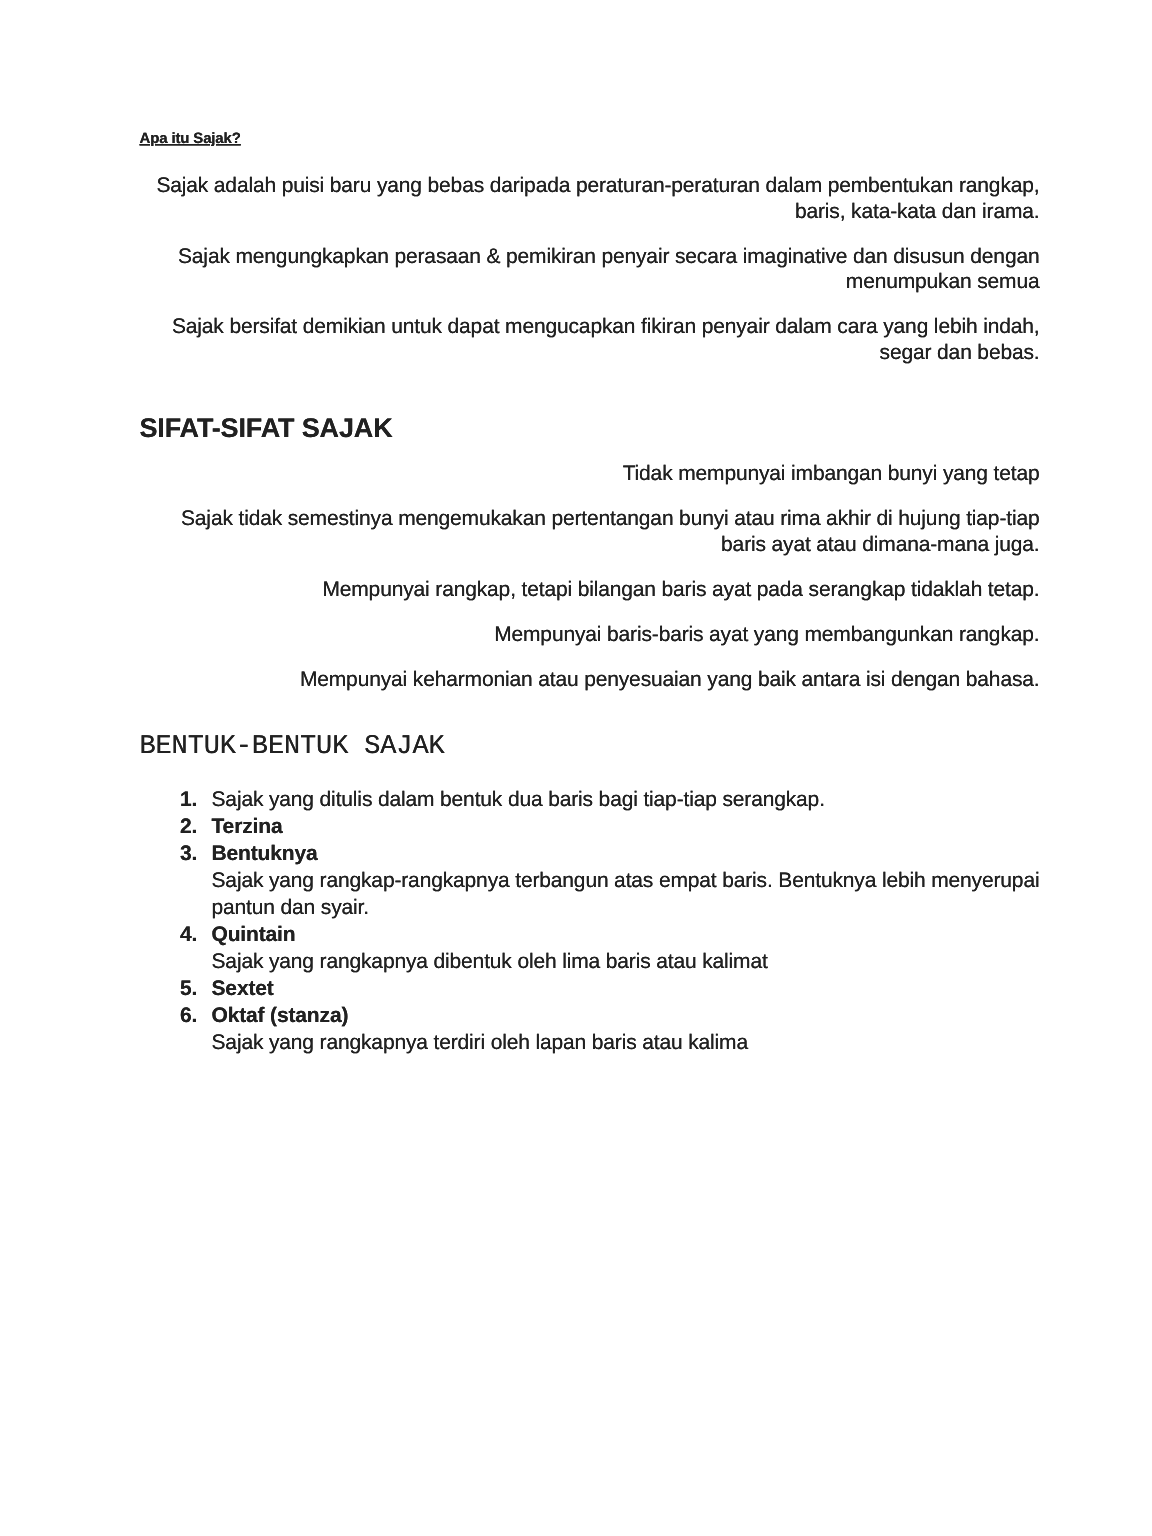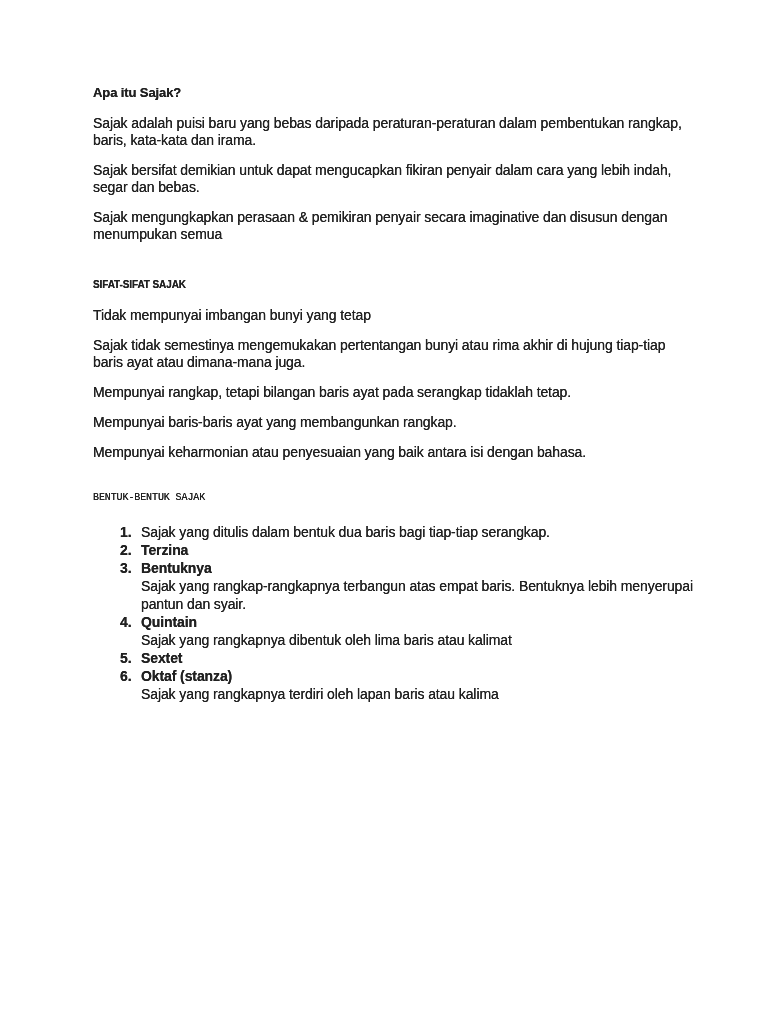--- a/index.html
+++ b/index.html
@@ -20,39 +20,41 @@
     position: absolute;
     top: 84px;
     left: 93px;
     width: 600px;
     font-size: 14px;
     letter-spacing: -0.1px;
     text-shadow: 0 0 0.3px currentColor; 
   }
   .doc-heading {
     font-weight: bold;
-    font-size: 13px;
+    font-size: 10px;
     line-height: 18px;
     margin: 0 0 13px 0;
+    text-decoration: underline;
   }
   .section-heading {
     font-weight: bold;
-    font-size: 10px;
+    font-size: 18px;
     line-height: 18px;
     margin: 33px 0 13px 0;
   }
   .section-heading.regular {
     font-weight: normal;
     margin-top: 28px;
     margin-bottom: 16px;
     font-family: Liberation Mono, monospace;
   }
   .para {
     margin: 0 0 13px 0;
     line-height: 17px;
+    text-align: right;
   }
   .bentuk-list {
     margin: 0;
     padding: 0;
     list-style: none;
   }
   .bentuk-item {
     position: relative;
     padding-left: 48px;
     line-height: 18px;
@@ -71,22 +73,22 @@
   }
 </style>
 </head>
 <body>
 
 <div class="page">
   <div class="content">
 
     <div class="doc-heading">Apa itu Sajak?</div>
     <p class="para">Sajak adalah puisi baru yang bebas daripada peraturan-peraturan dalam pembentukan rangkap, baris, kata-kata dan irama.</p>
+    <p class="para">Sajak mengungkapkan perasaan &amp; pemikiran penyair secara imaginative dan disusun dengan menumpukan semua</p>
     <p class="para">Sajak bersifat demikian untuk dapat mengucapkan fikiran penyair dalam cara yang lebih indah, segar dan bebas.</p>
-    <p class="para">Sajak mengungkapkan perasaan &amp; pemikiran penyair secara imaginative dan disusun dengan menumpukan semua</p>
 
     <div class="section-heading">SIFAT-SIFAT SAJAK</div>
     <p class="para">Tidak mempunyai imbangan bunyi yang tetap</p>
     <p class="para">Sajak tidak semestinya mengemukakan pertentangan bunyi atau rima akhir di hujung tiap-tiap baris ayat atau dimana-mana juga.</p>
     <p class="para">Mempunyai rangkap, tetapi bilangan baris ayat pada serangkap tidaklah tetap.</p>
     <p class="para">Mempunyai baris-baris ayat yang membangunkan rangkap.</p>
     <p class="para">Mempunyai keharmonian atau penyesuaian yang baik antara isi dengan bahasa.</p>
 
     <div class="section-heading regular">BENTUK-BENTUK SAJAK</div>
 

